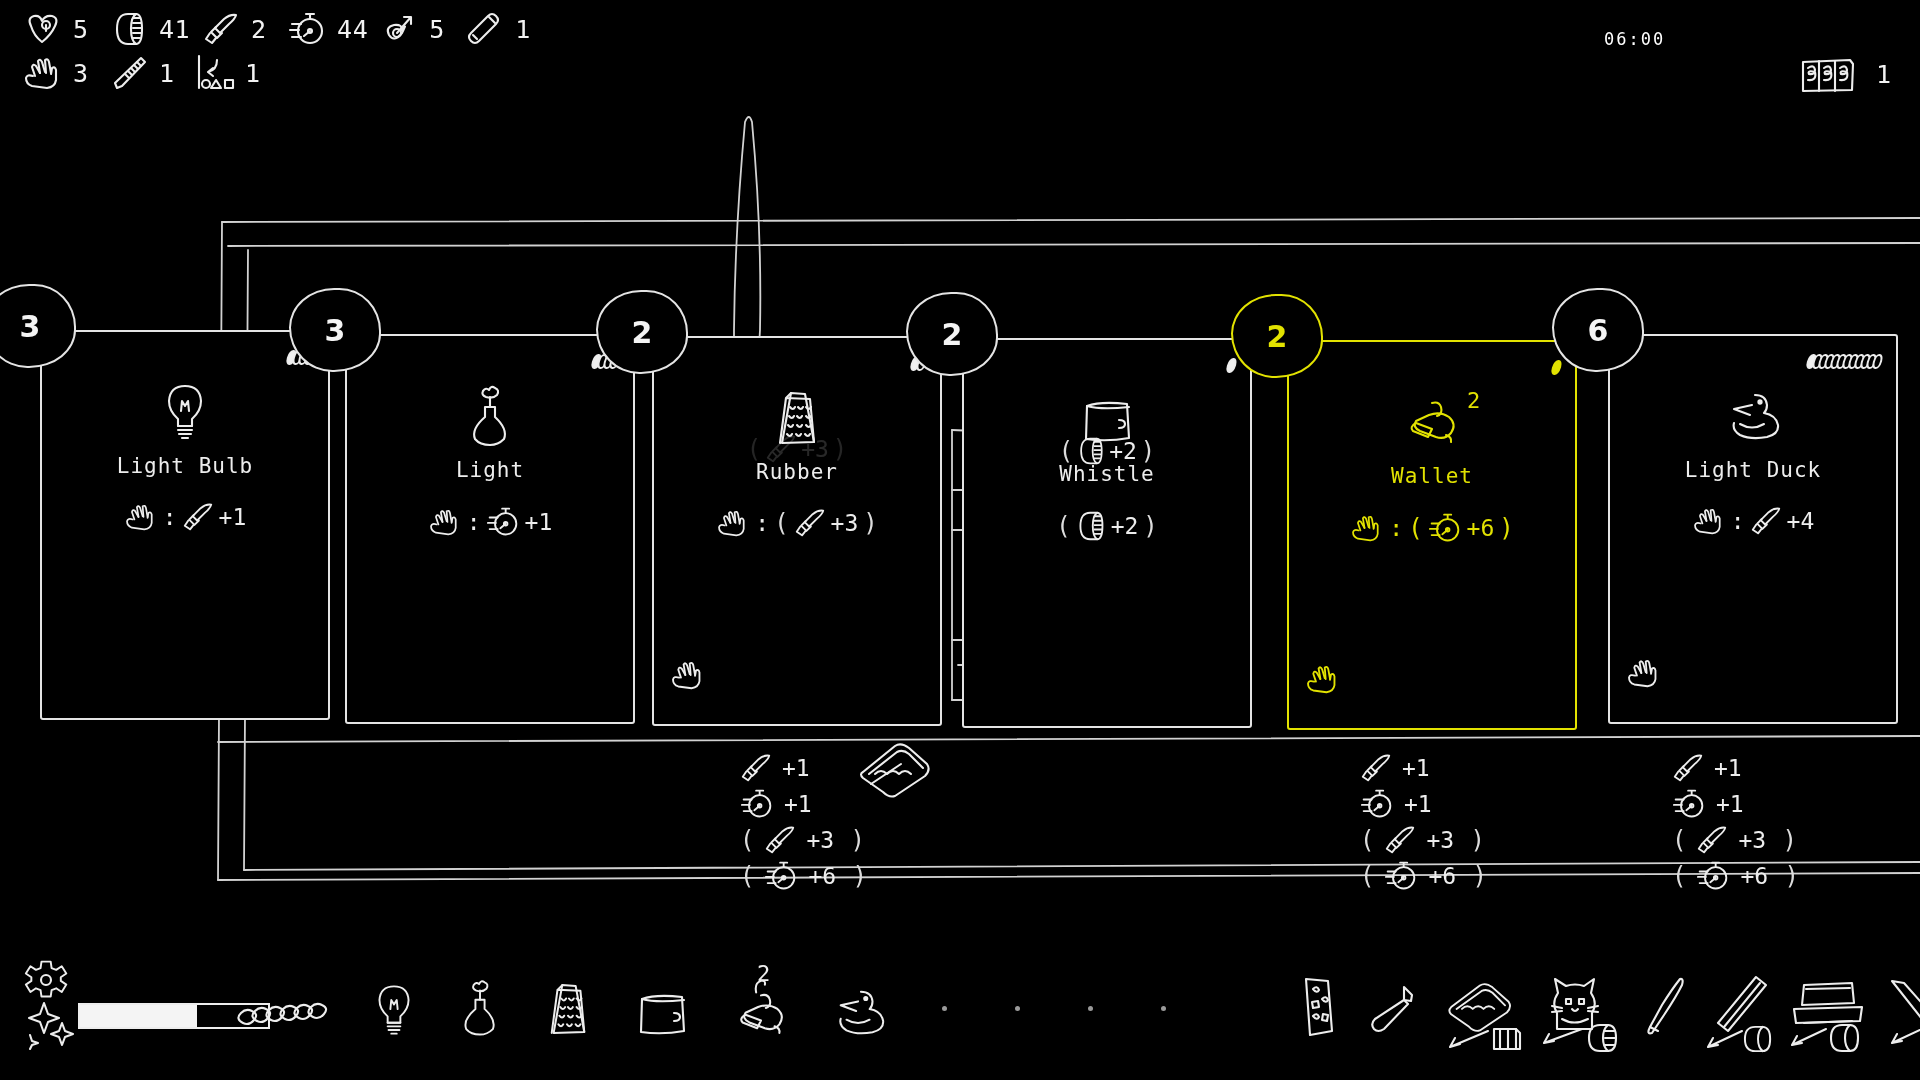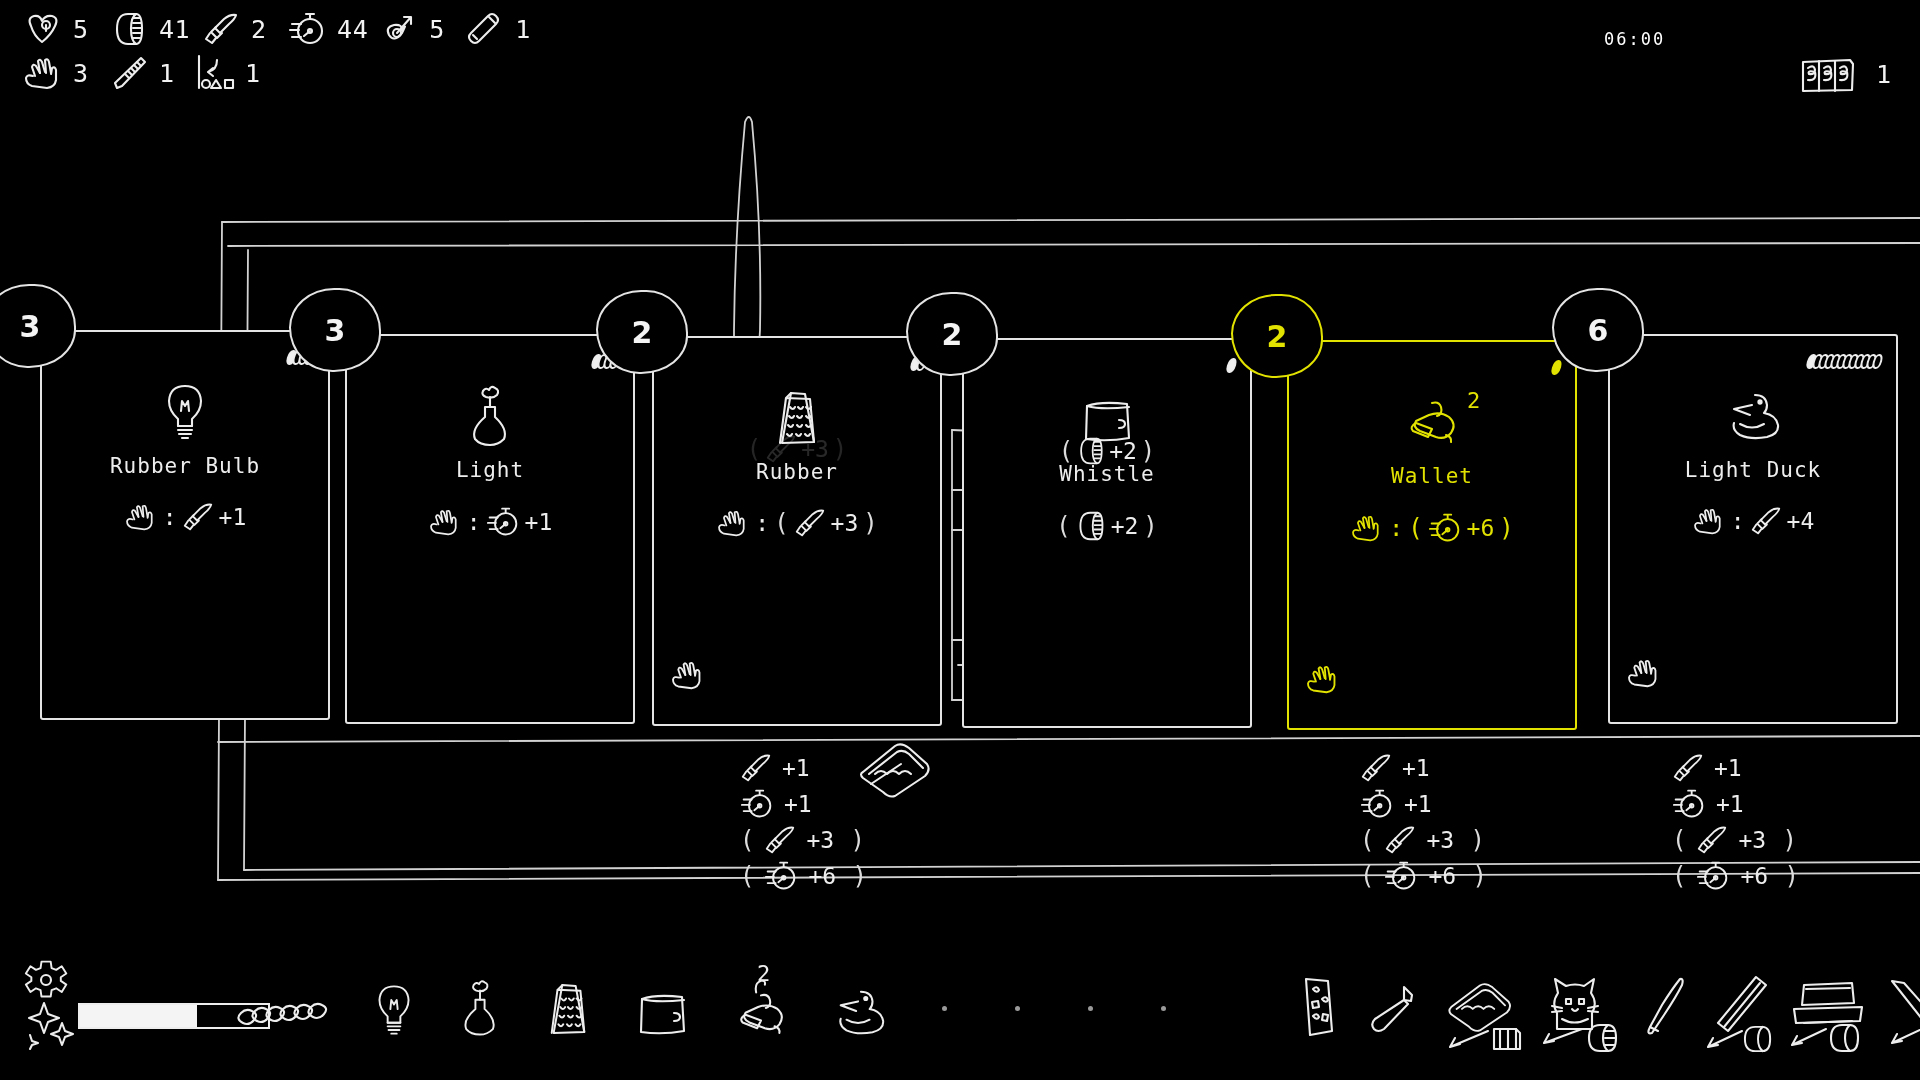--- a/index.html
+++ b/index.html
@@ -279,21 +279,21 @@
         <span>
           <svg width="44" height="58" viewBox="0 0 44 58">
               <g class="s">
             <path d="M22 3 Q7 3 6 18 Q6 28 15 36 L15 43 L29 43 L29 36 Q38 28 38 18 Q37 3 22 3 Z"></path>
             <path d="M15 43 L29 43 M15 47 L29 47 M16 51 L28 51 M19 55 L25 55"></path>
             <path d="M18 28 L19 18 L22 23 L25 18 L26 28"></path>
           </g>
             </svg>
         </span>
       </div>
-      <div class="card-name">Rubber Bulb</div>
+      <div class="card-name">Light Bulb</div>
       <div class="card-effect">
         <span>
           <svg width="34" height="28" viewBox="0 0 40 34">
               <g class="s">
             <path d="M10 20 Q4 18 3 22 Q3 28 9 30 L24 32 Q32 31 33 24 L33 14 Q32 10 29 12 L28 18"></path>
             <path d="M28 17 L26 6 Q25 2 22 4 L23 17"></path>
                 <path d="M22 16 L19 6 Q17 2 15 5 L17 17"></path>
             <path d="M17 17 L13 10 Q10 7 9 11 L12 20"></path>
           </g>
             </svg>

